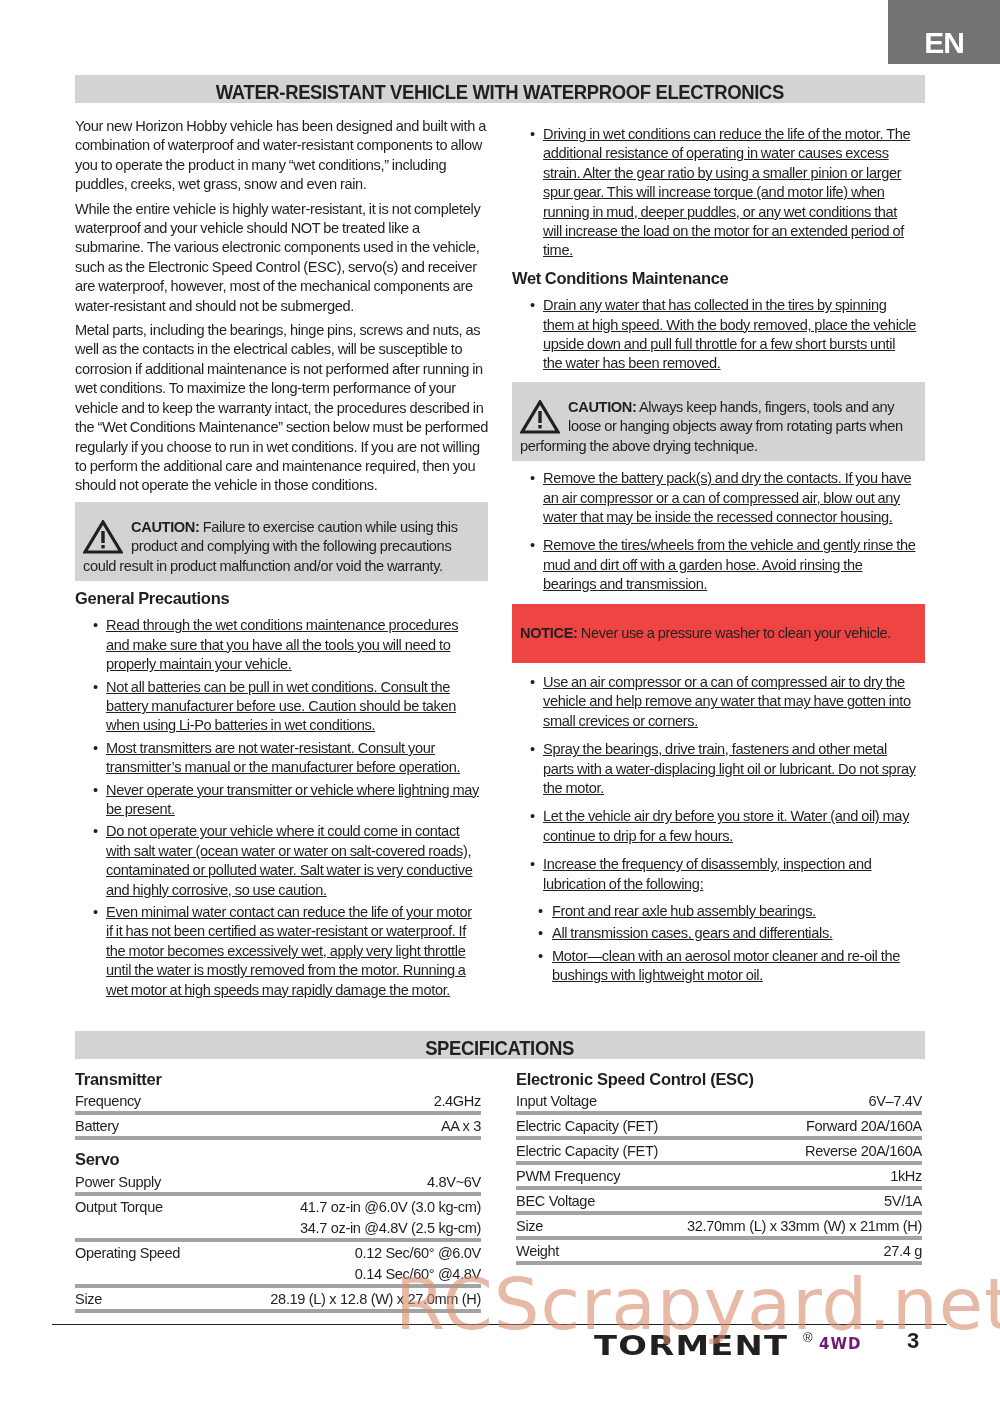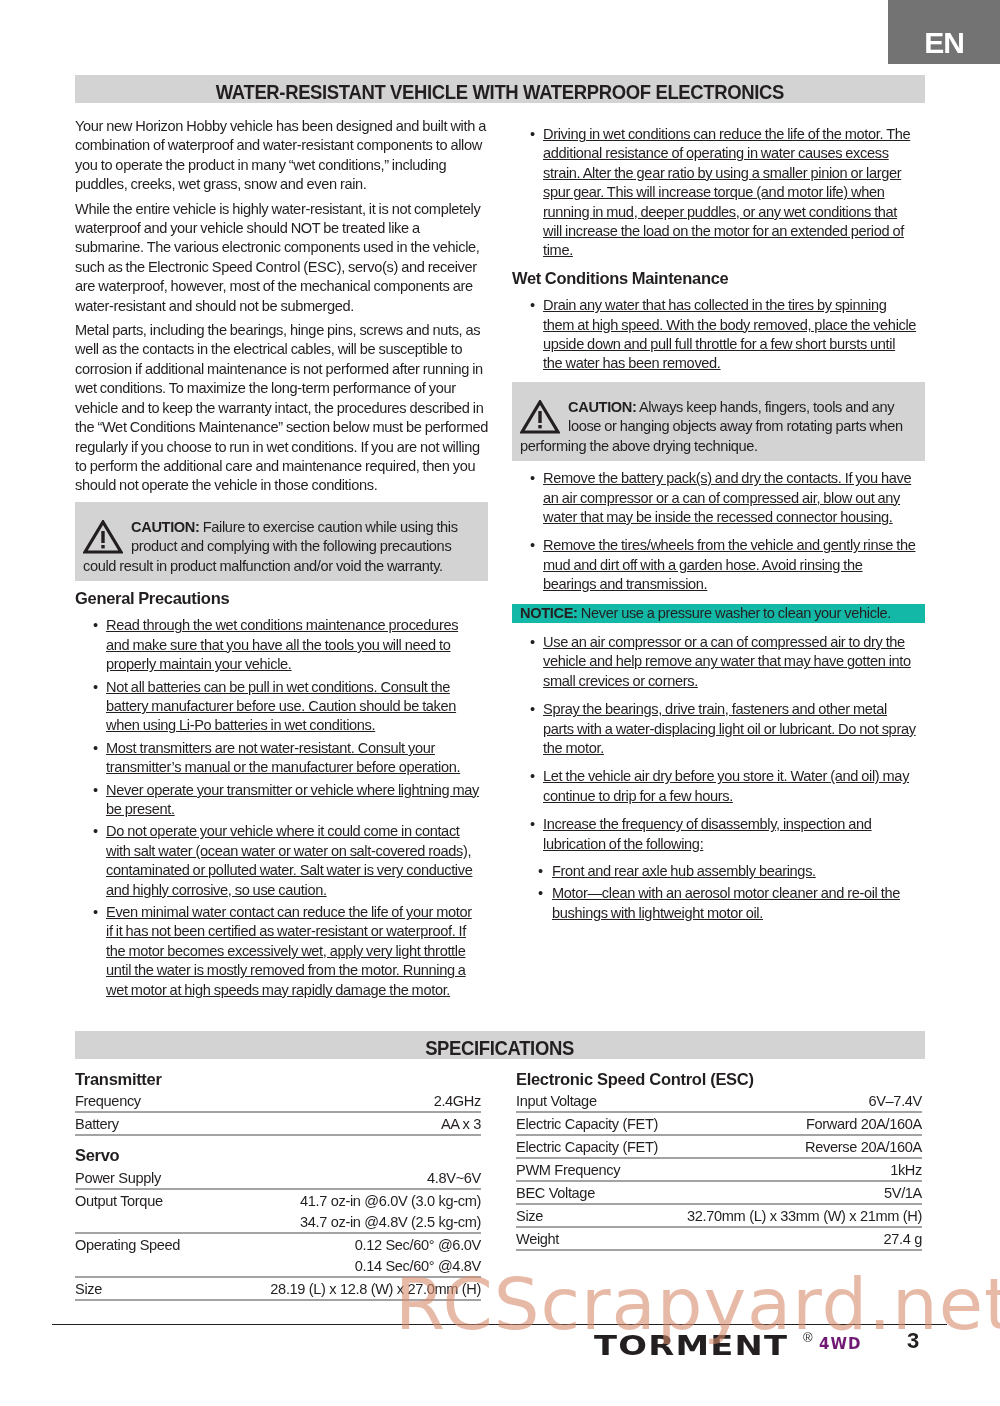--- a/index.html
+++ b/index.html
@@ -29,25 +29,25 @@
   ul.bul li::before { content: "•"; position: absolute; left: 10px; top: 0; }
   ul.bul.spaced li { margin-bottom: 9px; }
   ul.sub li { padding-left: 32px; margin-bottom: 3px; }
   ul.sub li::before { left: 18px; }
   h3 { margin: 4px 0 2px 0; font-size: 16.5px; font-weight: bold; letter-spacing: -0.3px; }
   .caution {
     background: #d3d3d4; padding: 16px 6px 5px 8px; margin: 6px 0 8px 0; position: relative;
   }
   .caution .tri { float: left; width: 40px; height: 34px; margin-right: 8px; margin-top: 2px; }
   .caution b { font-weight: bold; }
-  .notice { background: #14b8a6; padding: 0 8px; margin: 2px 0 10px 0; }
+  .notice { background: #ef4444; padding: 20px 8px; margin: 2px 0 10px 0; }
   .spec-table { width: 100%; border-collapse: collapse; font-size: 14.6px; }
   .spec-table td { padding: 1px 0 0 0; line-height: 20px; letter-spacing: -0.35px; }
   .spec-table td.v { text-align: right; }
-  .spec-table tr.bt td { border-bottom: 2px solid #a3a3a3; }
+  .spec-table tr.bt td { border-bottom: 4px solid #a3a3a3; }
   .spec-head { font-size: 16.5px; font-weight: bold; margin: 0 0 1px 0; letter-spacing: -0.3px; }
   .footer-rule { position: absolute; left: 52px; top: 1324px; width: 895px; height: 1px; background: #231f20; }
   .brand {
     position: absolute; left: 594px; top: 1330px; font-weight: 900; font-size: 27px;
     letter-spacing: 1px; color: #231f20; font-family: "DejaVu Sans", sans-serif;
     transform: scaleX(1.25); transform-origin: left;
   }
   .brand-reg { position: absolute; left: 803px; top: 1330px; font-size: 13px; color: #231f20; }
   .brand-4wd {
     position: absolute; left: 819px; top: 1335px; font-size: 15px; font-weight: bold; color: #701a75;
@@ -121,20 +121,21 @@
   </div>
 
   <ul class="bul spaced">
     <li>Use an air compressor or a can of compressed air to dry the vehicle and help remove any water that may have gotten into small crevices or corners.</li>
     <li>Spray the bearings, drive train, fasteners and other metal parts with a water-displacing light oil or lubricant. Do not spray the motor.</li>
     <li>Let the vehicle air dry before you store it. Water (and oil) may continue to drip for a few hours.</li>
     <li style="margin-bottom:3px;">Increase the frequency of disassembly, inspection and lubrication of the following:</li>
   </ul>
   <ul class="bul sub">
     <li>Front and rear axle hub assembly bearings.</li>
+    <li>All transmission cases, gears and differentials.</li>
     <li>Motor—clean with an aerosol motor cleaner and re-oil the bushings with lightweight motor oil.</li>
   </ul>
 </div>
 
 <div class="section-bar" style="top:1031px;"><span>SPECIFICATIONS</span></div>
 
 <div class="col" style="left:75px; top:1070px; width:406px;">
   <div class="spec-head">Transmitter</div>
   <table class="spec-table">
     <tbody>

